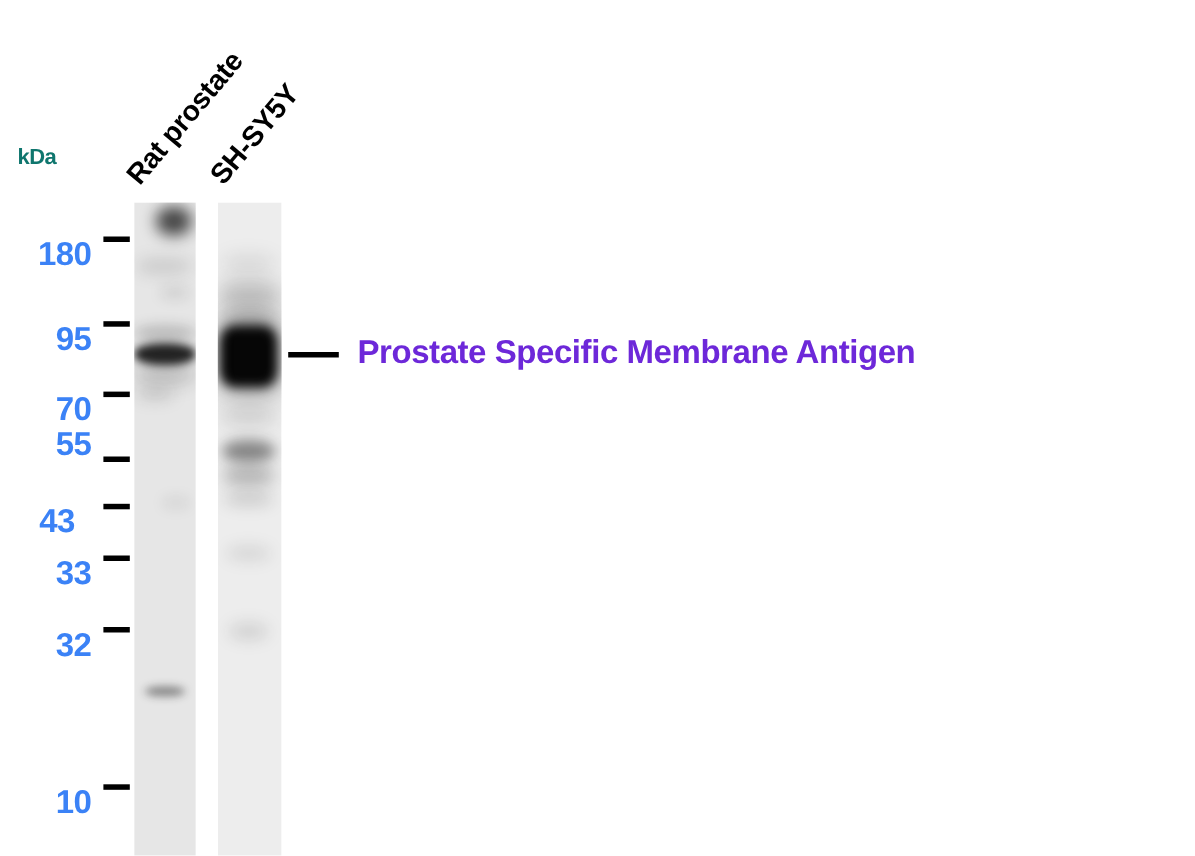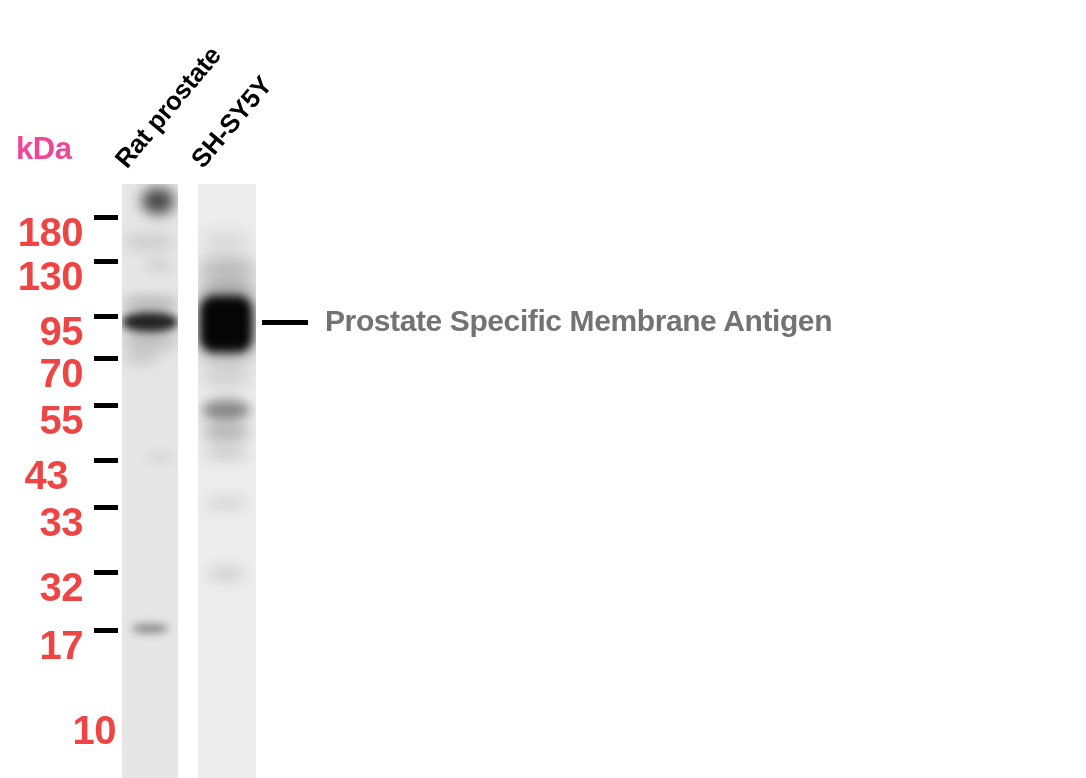--- a/index.html
+++ b/index.html
@@ -22,23 +22,23 @@
     width: 1086px;
     height: 778px;
     background: #ffffff;
   }
 
   
   .kda-heading {
     position: absolute;
     left: 16px;
     top: 133px;
-    font-size: 31px;
+    font-size: 20px;
     font-weight: bold;
-    color: #ec4899;
+    color: #0f766e;
     letter-spacing: -0.5px;
     line-height: 1;
     white-space: nowrap;
   }
 
   
   .ladder {
     position: absolute;
     left: 0;
     top: 0;
@@ -48,23 +48,23 @@
   .ladder-row {
     position: absolute;
     left: 0;
     width: 118px;
     height: 30px;
     display: flex;
     align-items: center;
     justify-content: flex-end;
   }
   .ladder-label {
-    font-size: 40px;
+    font-size: 30px;
     font-weight: bold;
-    color: #ef4444;
+    color: #3b82f6;
     line-height: 1;
     letter-spacing: -0.5px;
     white-space: nowrap;
     margin-top: 29px;
   }
   .ladder-tick {
     display: block;
     width: 24px;
     height: 5px;
     background: #000000;
@@ -99,71 +99,63 @@
   
   .annot-dash {
     position: absolute;
     height: 5px;
     background: #000000;
   }
   .annot-text {
     position: absolute;
     font-size: 30px;
     font-weight: bold;
-    color: #737373;
+    color: #6d28d9;
     white-space: nowrap;
     line-height: 1;
     letter-spacing: -0.4px;
   }
 </style>
 </head>
 <body>
 
 <div id="figure">
 
   <div class="kda-heading">kDa</div>
 
   <div class="ladder" id="ladder">
       <div class="ladder-row" style="top: 202px;">
         <span class="ladder-label">180</span>
         <span class="ladder-tick"></span>
       </div>
-      <div class="ladder-row" style="top: 246px;">
-        <span class="ladder-label">130</span>
-        <span class="ladder-tick"></span>
-      </div>
-      <div class="ladder-row" style="top: 301px;">
+      <div class="ladder-row" style="top: 279px;">
         <span class="ladder-label">95</span>
         <span class="ladder-tick"></span>
       </div>
       <div class="ladder-row" style="top: 343px;">
         <span class="ladder-label">70</span>
         <span class="ladder-tick"></span>
       </div>
-      <div class="ladder-row" style="top: 390px;">
+      <div class="ladder-row" style="top: 390px; align-items: flex-end;">
         <span class="ladder-label">55</span>
         <span class="ladder-tick"></span>
       </div>
       <div class="ladder-row" style="top: 445px; gap: 15px;">
         <span class="ladder-label">43</span>
         <span class="ladder-tick"></span>
       </div>
       <div class="ladder-row" style="top: 492px; align-items: center;">
         <span class="ladder-label">33</span>
         <span class="ladder-tick"></span>
       </div>
       <div class="ladder-row" style="top: 557px;">
         <span class="ladder-label">32</span>
         <span class="ladder-tick"></span>
       </div>
-      <div class="ladder-row" style="top: 615px;">
-        <span class="ladder-label">17</span>
-        <span class="ladder-tick"></span>
-      </div>
-      <div class="ladder-row" style="top: 700px; padding-left: 33px;">
+      <div class="ladder-row" style="top: 700px;">
         <span class="ladder-label">10</span>
         <span class="ladder-tick"></span>
       </div>
     </div>
 
   <div class="lane-label" id="lane-label-0" style="left: 130px; top: 146px; transform: rotate(-50deg);">Rat prostate</div>
   <div class="lane-label" id="lane-label-1" style="left: 206px; top: 146px; transform: rotate(-50deg);">SH-SY5Y</div>
 
   <div class="lane" id="lane-0" style="left: 122px; top: 184px; width: 56px; height: 594px;">
       <div class="lane-bg" style="background: rgb(230, 230, 230);"></div>

